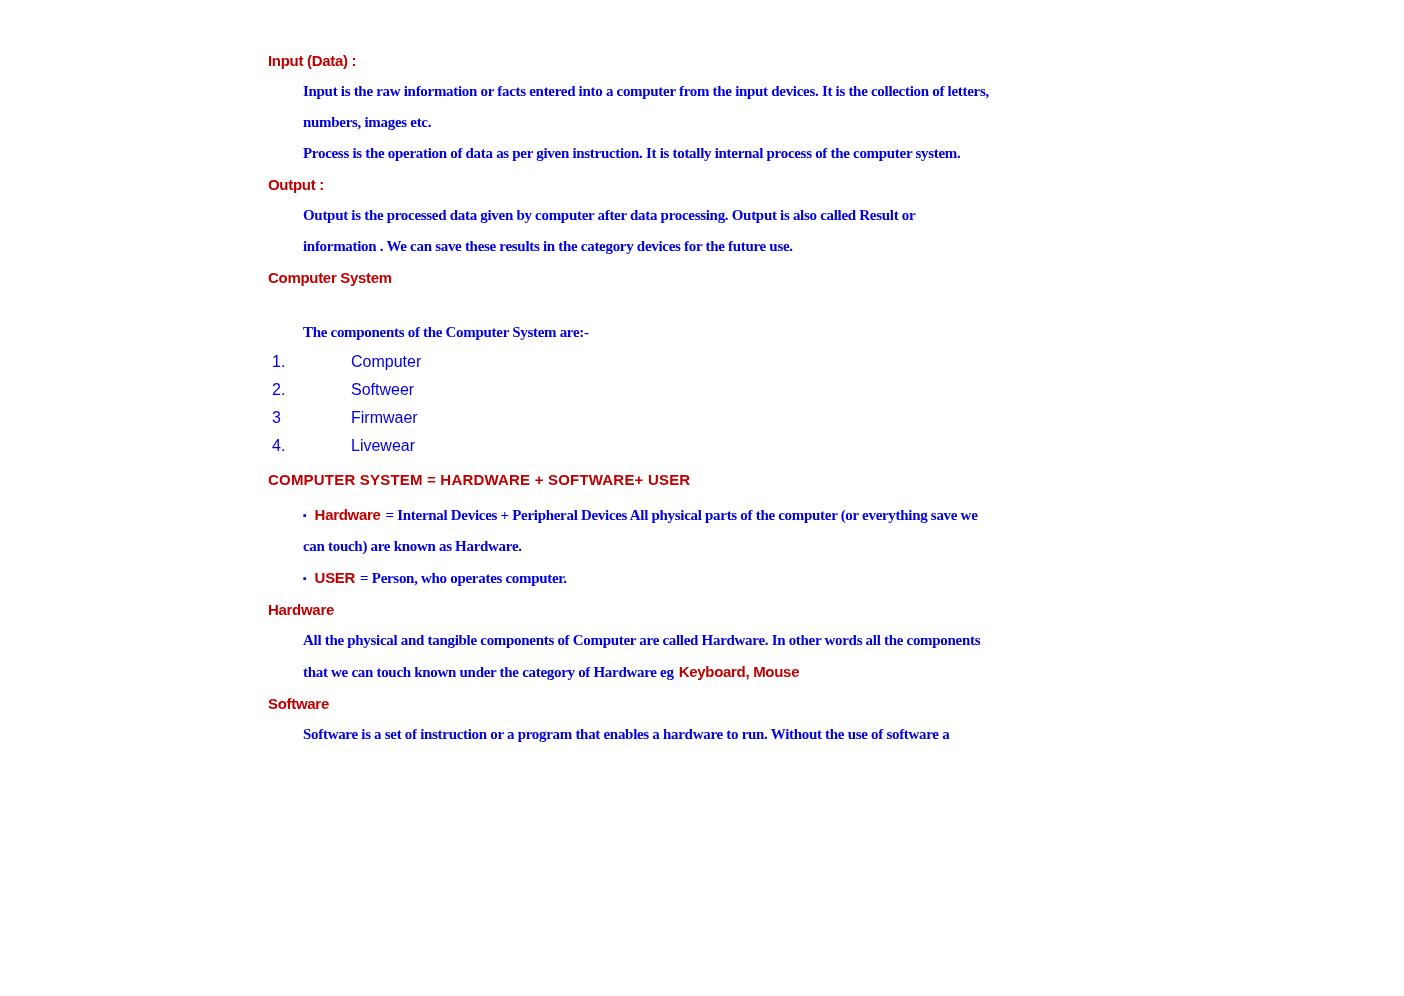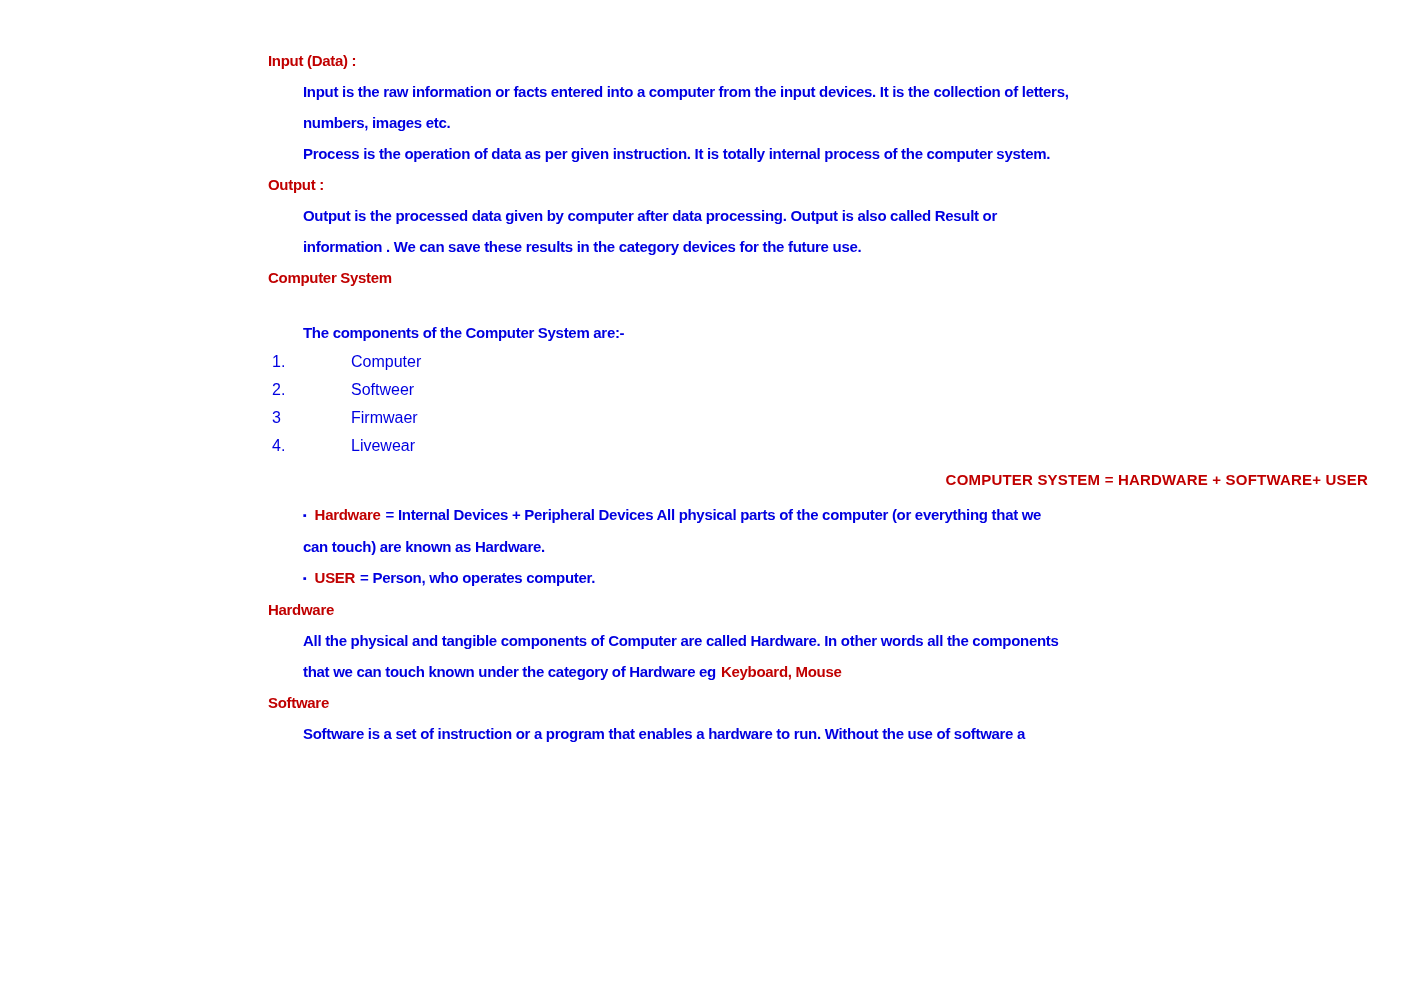--- a/index.html
+++ b/index.html
@@ -21,34 +21,34 @@
     left: 268px;
     width: 1100px;
   }
   .line {
     font-size: 15px;
     line-height: 31px;
     white-space: nowrap;
     letter-spacing: -0.3px;
   }
   .red  { color: #c00000; }
-  .blue { color: #0000e0; }
+  .blue { color: #0000e0; font-family: Liberation Serif, serif; }
   .ind  { padding-left: 35px; }
   .intro { margin-top: 24px; }
   .list { margin: 0; padding: 0; }
   .li {
     font-size: 16px;
     font-weight: 400;
     line-height: 28px;
     color: #0000e0;
     padding-left: 4px;
     white-space: nowrap;
   }
   .num { display: inline-block; width: 79px; }
-  .formula { margin-top: 4px; letter-spacing: 0.2px; text-align: right; }
+  .formula { margin-top: 4px; letter-spacing: 0.2px; }
   .bullets { margin-top: 4px; }
   .bullet-glyph {
     color: #0000e0;
     font-size: 11px;
     margin-right: 8px;
     vertical-align: 1px;
   }
   .rest { margin-left: 5px; }
   .hl { margin-left: 5px; }
 </style>
@@ -82,21 +82,21 @@
     </div>
     <div class="li">
       <span class="num">4.</span><span>Livewear</span>
     </div>
   </div>
 
   <div class="line red formula">COMPUTER SYSTEM = HARDWARE + SOFTWARE+ USER</div>
 
   <div class="bullets">
     <div class="line ind">
-      <span class="bullet-glyph">▪</span><span class="red">Hardware</span><span class="blue rest">= Internal Devices + Peripheral Devices All physical parts of the computer (or everything that we</span>
+      <span class="bullet-glyph">▪</span><span class="red">Hardware</span><span class="blue rest">= Internal Devices + Peripheral Devices All physical parts of the computer (or everything save we</span>
     </div>
     <div class="line blue ind">can touch) are known as Hardware.</div>
     <div class="line ind">
       <span class="bullet-glyph">▪</span><span class="red">USER</span><span class="blue rest">= Person, who operates computer.</span>
     </div>
   </div>
 
   <div class="line red">Hardware</div>
   <div class="line blue ind">All the physical and tangible components of Computer are called Hardware. In other words all the components</div>
   <div class="line ind">

